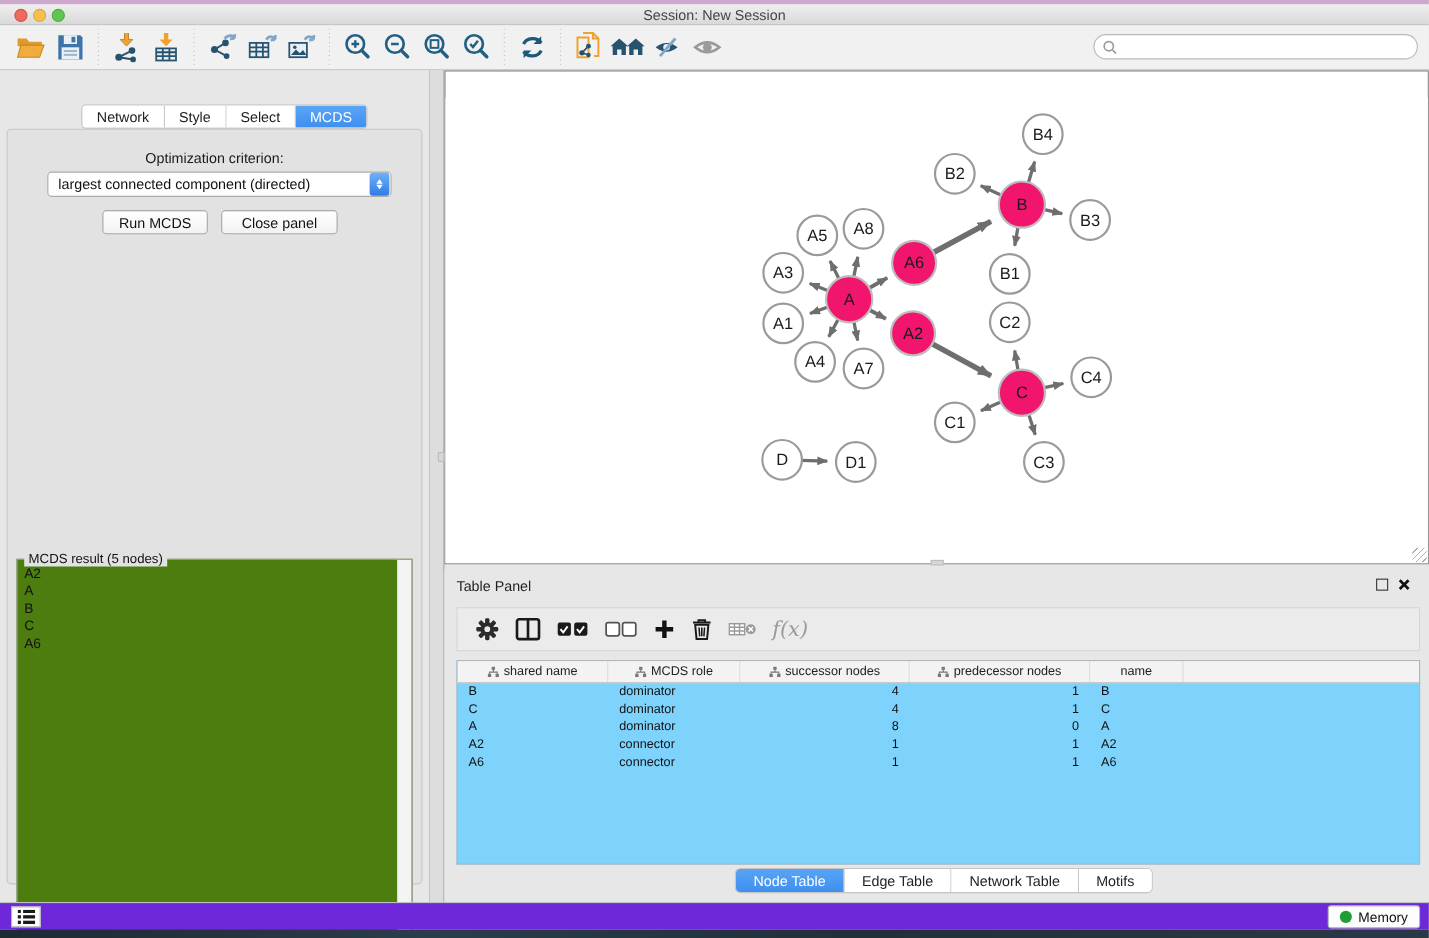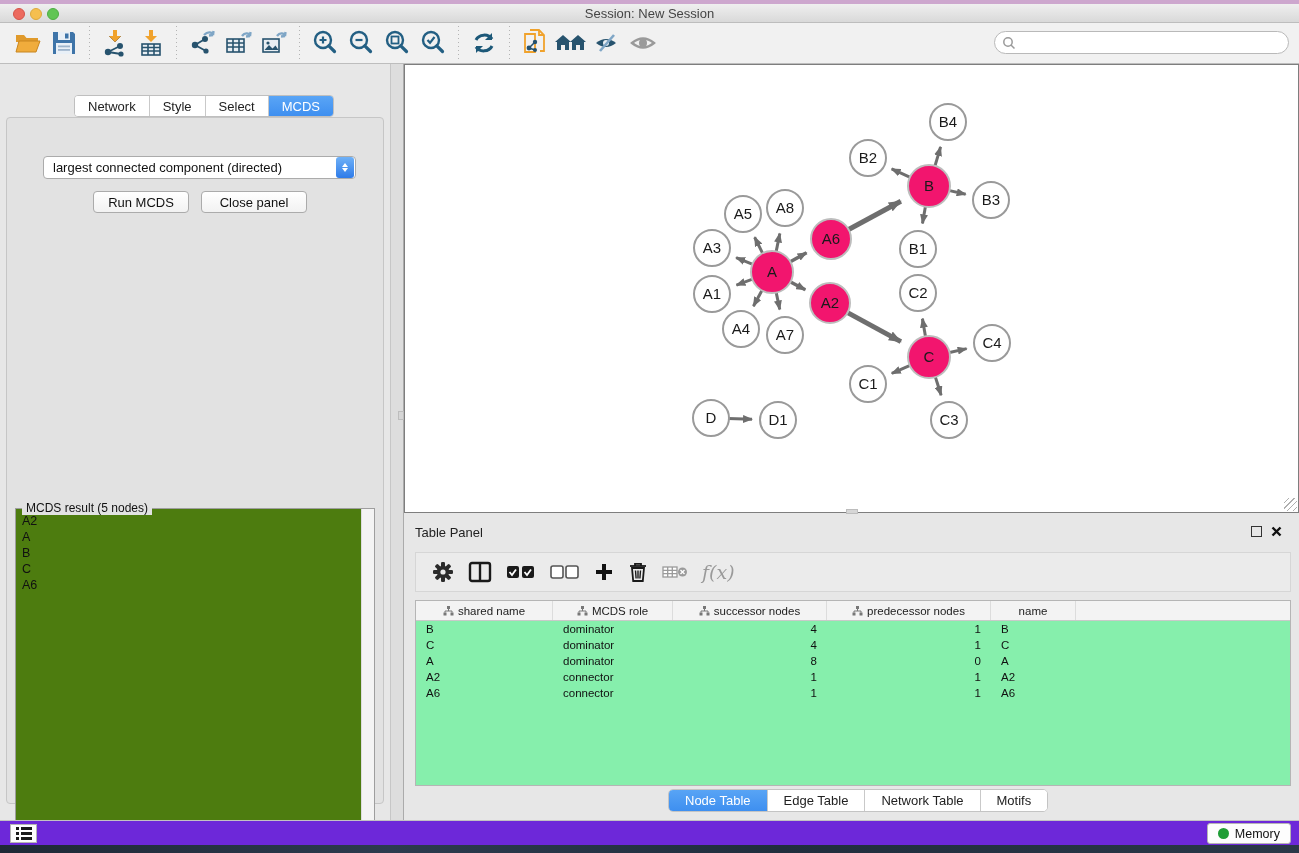--- a/index.html
+++ b/index.html
@@ -78,21 +78,21 @@
   .thumb-v { position:absolute; left:-7px; top:346px; width:6px; height:9px; background:#D6D6D6; border:1px solid #BDBDBD; }
   .thumb-h { position:absolute; left:441px; bottom:-2px; width:12px; height:5px; background:#D6D6D6; border:1px solid #BDBDBD; }
 
   
   .table-panel { left:404px; top:518px; width:895px; height:302px; background:#E7E7E7; }
   .tp-title { position:absolute; left:11px; top:7px; font-size:13px; color:#222; }
   .tp-toolbar { position:absolute; left:11px; top:34px; width:876px; height:40px; background:#EBEBEB;
     border:1px solid #D6D6D6; display:flex; align-items:center; padding-left:16px; }
   .tpi { height:30px; display:flex; align-items:center; justify-content:center; margin-right:14px; }
   .fx { font-family:"DejaVu Serif", serif; font-style:italic; font-size:19px; color:#9a9a9a; }
-  .grid-table { position:absolute; left:11px; top:82px; width:876px; height:186px; background:#86efac;
+  .grid-table { position:absolute; left:11px; top:82px; width:876px; height:186px; background:#7dd3fc;
     border:1px solid #B5B5B5; font-size:11.5px; color:#111; }
   .thead { display:flex; height:20px; background:#F3F3F3; border-bottom:1px solid #C9C9C9; }
   .th { display:flex; align-items:center; justify-content:center; gap:4px;
     border-right:1px solid #DCDCDC; font-size:11.5px; color:#222; }
   .trow { display:flex; height:16px; align-items:center; }
   .td { padding:0 10px; white-space:nowrap; overflow:hidden; }
   .td.num { text-align:right; }
   .bottom-tabs { position:absolute; left:264px; top:271px; height:23px; display:flex;
     border:1px solid #C4C4C4; border-radius:5px; overflow:hidden; background:#fff; }
   .btab { display:flex; align-items:center; justify-content:center; padding:0 16px;
@@ -268,20 +268,21 @@
 </div>
 
 <div class="abs control-panel">
   <div class="tabs">
     <div class="tab">Network</div>
     <div class="tab">Style</div>
     <div class="tab">Select</div>
     <div class="tab active">MCDS</div>
   </div>
   <div class="cp-body">
+    <div class="opt-label">Optimization criterion:</div>
     <div class="combo">
       <div class="combo-text">largest connected component (directed)</div>
       <div class="combo-btn">
         <span class="caret up"></span>
           <span class="caret down"></span>
       </div>
     </div>
     <div class="btn" style="left:86px; top:73px; width:96px">Run MCDS</div>
     <div class="btn" style="left:194px; top:73px; width:106px">Close panel</div>
     <div class="groupbox">

